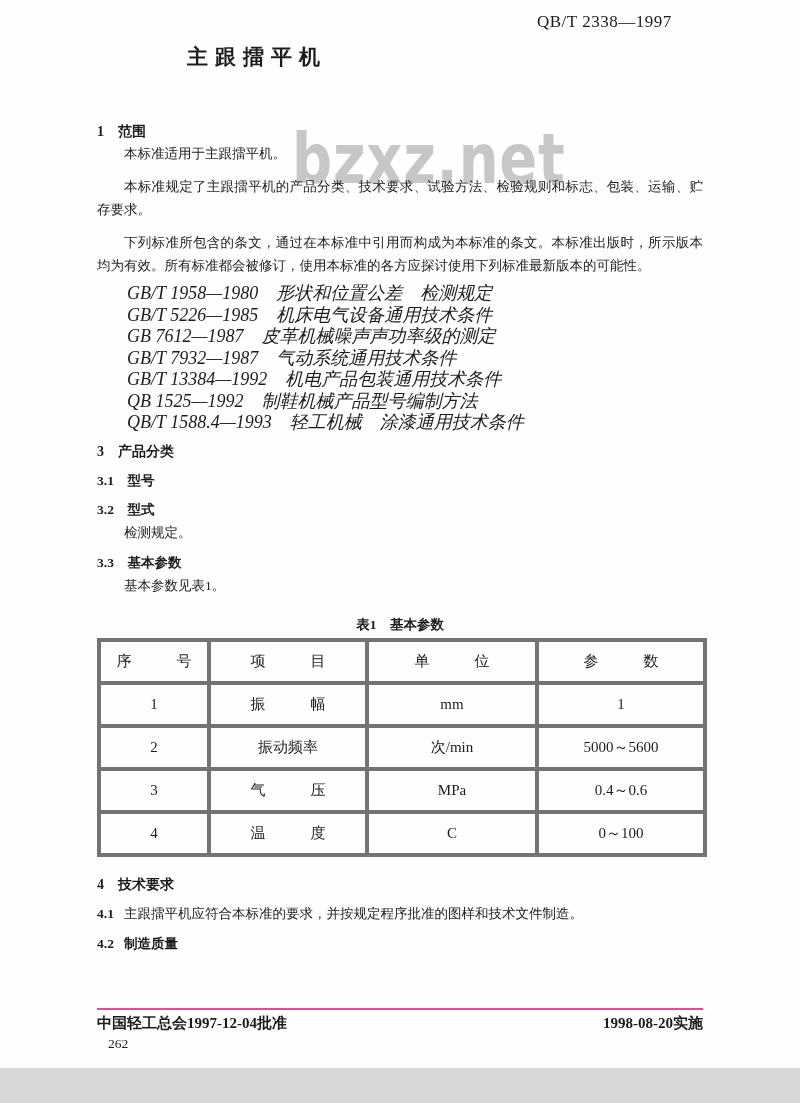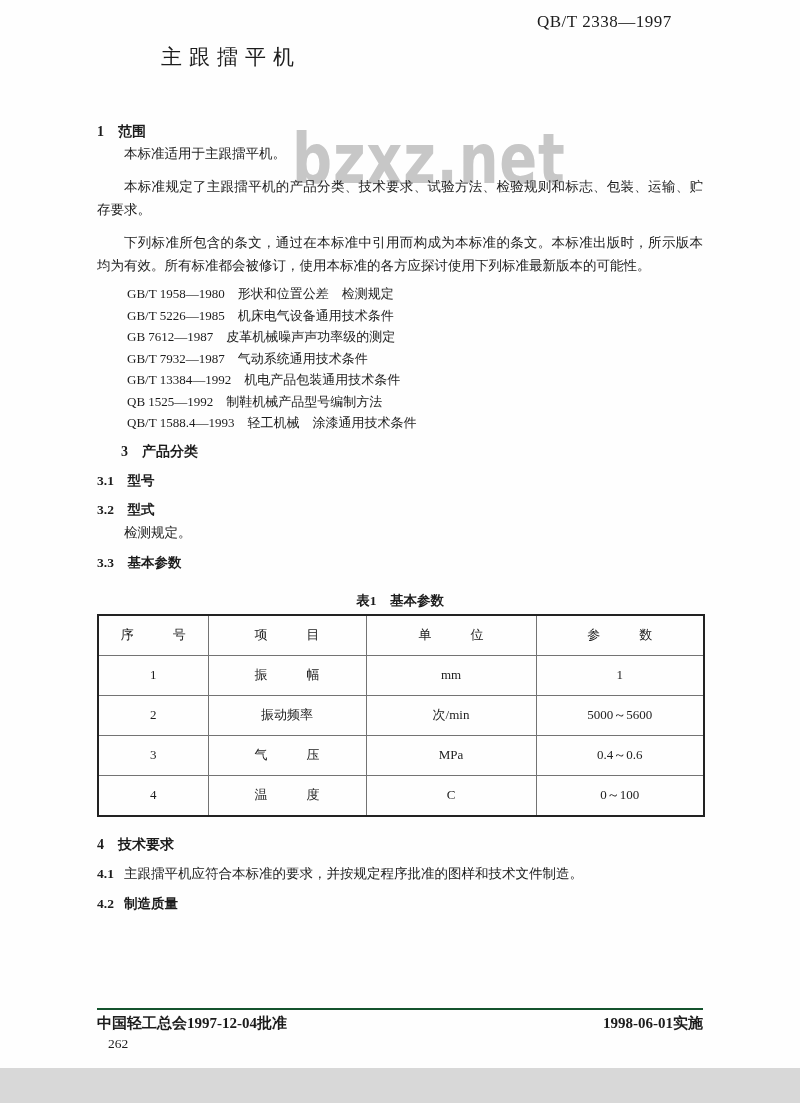--- a/index.html
+++ b/index.html
@@ -43,51 +43,52 @@
     letter-spacing: 1.5px;
     line-height: 20px;
   }
   .standard-number {
     margin: 12px 0 12px 440px;
     font-size: 17px;
     letter-spacing: 0.5px;
     line-height: 20px;
   }
   .doc-title {
-    margin: 11px 0 0 64px;
+    margin: 11px 0 0 90px;
     font-size: 21px;
-    font-weight: 400;
+    font-weight: 700;
     letter-spacing: 7px;
     line-height: 26px;
   }
   .sec {
     font-size: 14px;
     font-weight: 700;
     line-height: 20px;
   }
   .sec-1 { margin-top: 52px; }
   .sec-2 { margin-top: 12px; }
-  .sec-3 { margin-top: 8px; margin-left: 24px; }
+  .sec-3 { margin-top: 8px; }
   .sec-4 { margin-top: 18px; }
   .para {
     margin: 0;
     font-size: 13.5px;
     line-height: 23px;
     text-indent: 2em;
     text-align: justify;
   }
   .para-first { margin-top: 10px; }
   .ref-list {
     list-style: none;
     margin: 6px 0 0 30px;
     padding: 0;
   }
   .ref-list li {
-    font-size: 13px;
+    font-size: 18px;
     line-height: 21.5px;
+    font-style: italic;
   }
   .subsec {
     margin-top: 9px;
     font-size: 13.5px;
     font-weight: 700;
     line-height: 20px;
   }
   .sub-text {
     margin: 2px 0 0 0;
     font-size: 13.5px;
@@ -102,41 +103,41 @@
     line-height: 18px;
   }
   table.params {
     width: 606px;
     border-collapse: collapse;
     border: 2px solid #222;
     margin-top: 4px;
     table-layout: fixed;
   }
   table.params th, table.params td {
-    border: 1px solid #737373;
+    border: 4px solid #737373;
     text-align: center;
     vertical-align: middle;
-    font-size: 13px;
+    font-size: 15px;
     font-weight: 400;
     height: 23px;
     padding: 8px;
   }
   .clause {
     margin: 8px 0 0 0;
     font-size: 13.5px;
     line-height: 22px;
   }
   .clause .num { font-weight: 700; margin-right: 10px; }
   .clause-42 .txt { font-weight: 700; }
   .footer {
     position: absolute;
     left: 97px;
     top: 1008px;
     width: 606px;
-    border-top: 2px solid #14532d;
+    border-top: 2px solid #ec4899;
     display: flex;
     justify-content: space-between;
     padding-top: 4px;
     font-size: 15px;
     font-weight: 700;
   }
   .page-number {
     position: absolute;
     left: 108px;
     top: 1036px;
@@ -168,20 +169,21 @@
       <li>GB/T 13384—1992　机电产品包装通用技术条件</li>
       <li>QB 1525—1992　制鞋机械产品型号编制方法</li>
       <li>QB/T 1588.4—1993　轻工机械　涂漆通用技术条件</li>
     </ul>
 
     <div class="sec sec-3">3　产品分类</div>
     <div class="subsec">3.1　型号</div>
     <div class="subsec">3.2　型式</div>
     <p class="sub-text">检测规定。</p>
     <div class="subsec">3.3　基本参数</div>
+    <p class="sub-text">基本参数见表1。</p>
 
     <div class="table-caption">表1　基本参数</div>
     <table class="params">
       <colgroup>
         <col style="width:110px">
           <col style="width:158px">
           <col style="width:170px">
           <col style="width:168px">
       </colgroup>
       <thead>
@@ -225,17 +227,17 @@
       <span class="num">4.1</span><span class="txt">主跟擂平机应符合本标准的要求，并按规定程序批准的图样和技术文件制造。</span>
     </p>
     <p class="clause clause-42">
       <span class="num">4.2</span><span class="txt">制造质量</span>
     </p>
 
   </div>
 
   <div class="footer">
     <span>中国轻工总会1997-12-04批准</span>
-    <span>1998-06-01实施</span>
+    <span>1998-08-20实施</span>
   </div>
   <div class="page-number">262</div>
 
 </div>
 
 </body></html>

